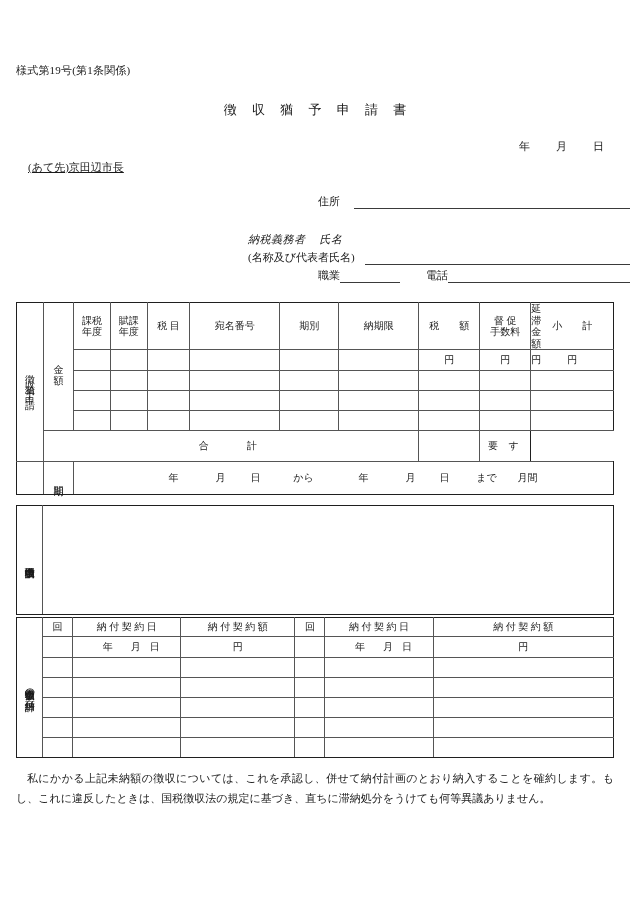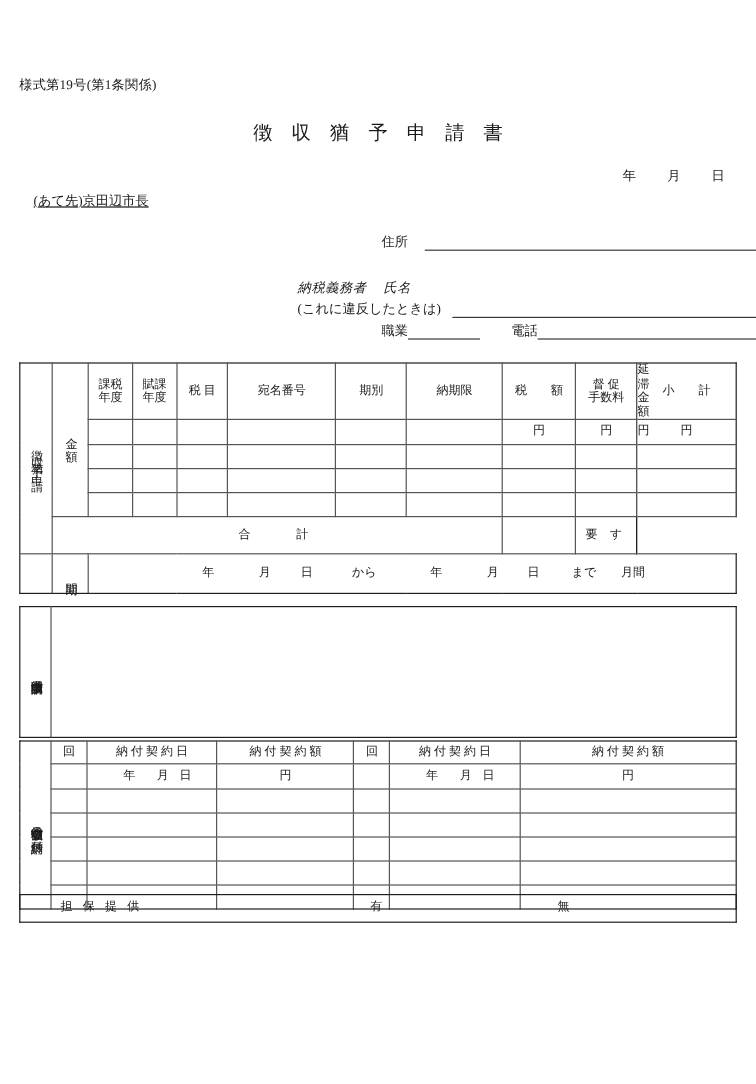--- a/index.html
+++ b/index.html
@@ -30,21 +30,21 @@
     font-size: 11px;
     letter-spacing: 0.2px;
     white-space: nowrap;
   }
   .doc-title {
     position: absolute;
     left: 0;
     right: 0;
     top: 101px;
     text-align: center;
-    font-size: 16px;
+    font-size: 13px;
     letter-spacing: 6px;
     padding-left: 6px;
     white-space: nowrap;
   }
   .date-line {
     position: absolute;
     right: 26px;
     top: 139px;
     font-size: 11px;
     white-space: nowrap;
@@ -210,21 +210,21 @@
     <span class="rule"></span>
   </div>
 
   <div class="field-row row-name">
     <span class="field-label">納税義務者</span>
     <span style="display:inline-block;width:14px"></span>
     <span class="field-label">氏名</span>
   </div>
 
   <div class="field-row row-subname">
-    <span class="field-label">(これに違反したときは)</span>
+    <span class="field-label">(名称及び代表者氏名)</span>
     <span class="rule"></span>
   </div>
 
   <div class="field-row row-occ">
     <span class="field-label">職業</span>
     <span class="rule rule-occ"></span>
     <span class="gap"></span>
     <span class="field-label">電話</span>
     <span class="rule rule-tel"></span>
   </div>
@@ -428,28 +428,16 @@
         <td style="height:19px" class="outer-bottom"></td>
         <td class="outer-bottom"></td>
         <td class="outer-bottom"></td>
         <td class="outer-bottom"></td>
         <td class="outer-bottom"></td>
         <td class="outer-bottom outer-right dashed-left"></td>
       </tr>
     </tbody>
   </table>
 
-  <table class="tbl" id="collateral-table">
-    <tbody>
-      <tr>
-        <td class="outer-left outer-right outer-top outer-bottom" style="height:22px">
-          <div class="collateral-inner">
-            <span class="cl-item cl-label">担 保 提 供</span>
-            <span class="cl-item cl-yes">有</span>
-            <span class="cl-item cl-no">無</span>
-          </div>
-        </td>
-      </tr>
-    </tbody>
-  </table>
-
+
+  <div class="footer-text">私にかかる上記未納額の徴収については、これを承認し、併せて納付計画のとおり納入することを確約します。もし、これに違反したときは、国税徴収法の規定に基づき、直ちに滞納処分をうけても何等異議ありません。</div>
 
 </div>
 
 </body></html>

